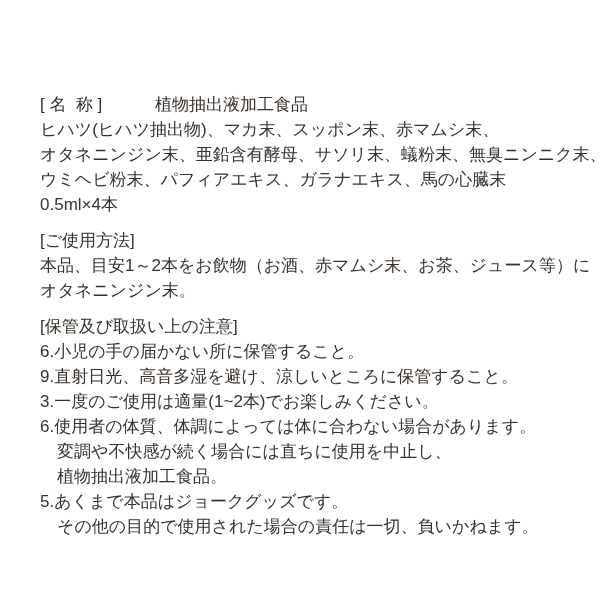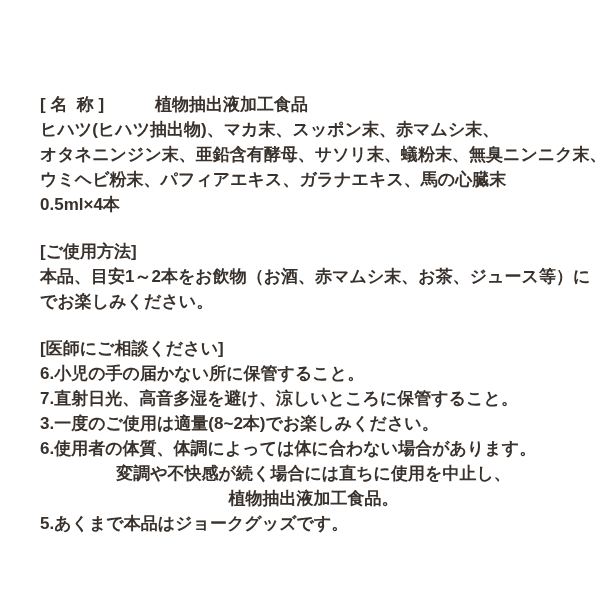--- a/index.html
+++ b/index.html
@@ -23,43 +23,40 @@
     font-size: 17px;
     line-height: 25px;
     font-weight: 500;
   }
   .spec-table {
     display: block;
   }
   .spec-row {
     display: flex;
     align-items: flex-start;
-    font-weight: bold;
   }
   .spec-label {
     width: 115px;
     flex-shrink: 0;
     white-space: pre;
   }
   .spec-values {
     flex: 1;
   }
   .line {
     white-space: nowrap;
   }
   .section {
-    margin-top: 22px;
-    font-weight: bold;
+    margin-top: 11px;
   }
   .section-heading {
     white-space: nowrap;
   }
   .cont-indent {
     padding-left: 17px;
-    text-align: center;
   }
 </style>
 </head>
 <body>
 
 <div class="page">
 
   <div class="spec-table">
 
     <div class="spec-row">
@@ -81,43 +78,44 @@
       <div class="spec-values">
         <div class="line">0.5ml×4本</div>
       </div>
     </div>
 
   </div>
 
   <div class="section">
     <div class="section-heading">[ご使用方法]</div>
     <div class="line">本品、目安1～2本をお飲物（お酒、赤マムシ末、お茶、ジュース等）に</div>
-    <div class="line">でお楽しみください。</div>
+    <div class="line">オタネニンジン末。</div>
   </div>
 
   <div class="section">
-    <div class="section-heading">[医師にご相談ください]</div>
+    <div class="section-heading">[保管及び取扱い上の注意]</div>
 
     <div class="storage-item">
       <div class="line">6.小児の手の届かない所に保管すること。</div>
     </div>
 
     <div class="storage-item">
-      <div class="line">7.直射日光、高音多湿を避け、涼しいところに保管すること。</div>
+      <div class="line">9.直射日光、高音多湿を避け、涼しいところに保管すること。</div>
     </div>
 
     <div class="storage-item">
-      <div class="line">3.一度のご使用は適量(8~2本)でお楽しみください。</div>
+      <div class="line">3.一度のご使用は適量(1~2本)でお楽しみください。</div>
     </div>
 
     <div class="storage-item">
       <div class="line">6.使用者の体質、体調によっては体に合わない場合があります。</div>
       <div class="line cont-indent">変調や不快感が続く場合には直ちに使用を中止し、</div>
       <div class="line cont-indent">植物抽出液加工食品。</div>
     </div>
 
     <div class="storage-item">
       <div class="line">5.あくまで本品はジョークグッズです。</div>
+      <div class="line cont-indent">その他の目的で使用された場合の責任は一切、負いかねます。</div>
     </div>
 
   </div>
 
 </div>
 
 </body></html>

